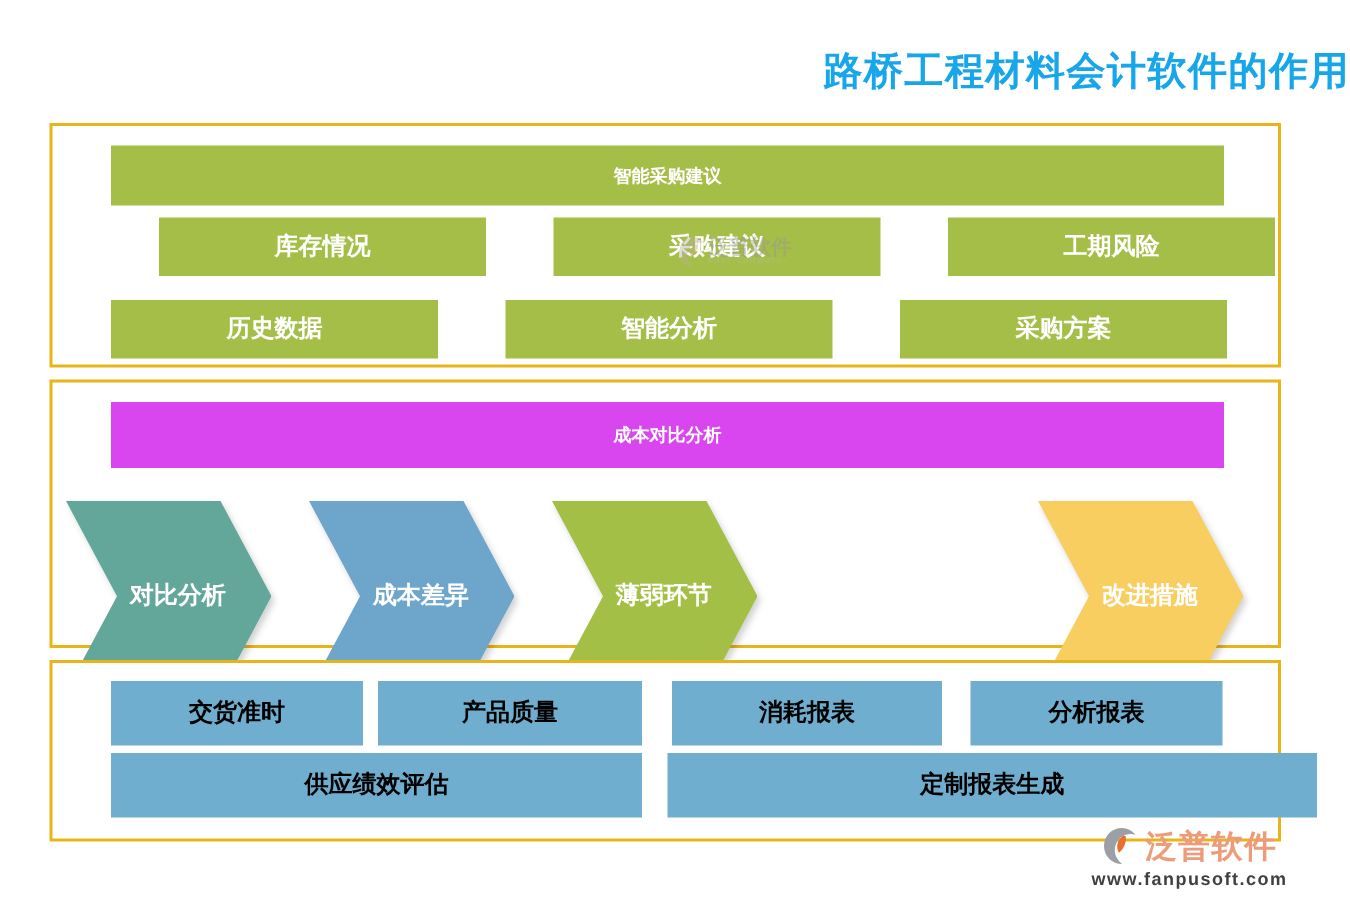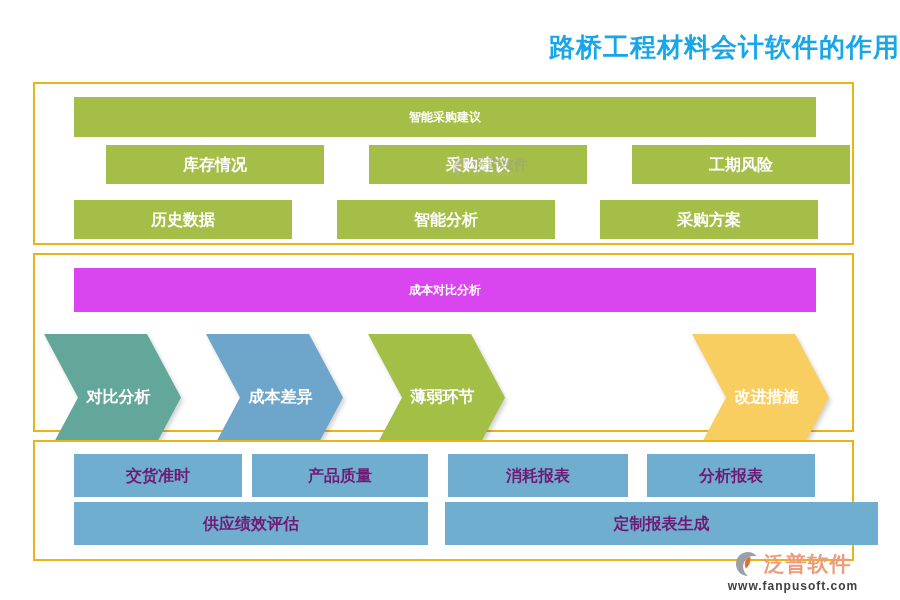--- a/index.html
+++ b/index.html
@@ -29,21 +29,21 @@
 
   .arrow-wrap { position:absolute; top:66px; width:137px; height:127px;
     filter:drop-shadow(2px 3px 2px rgba(0,0,0,0.18));margin-top:13px; }
   .arrow { width:100%; height:100%; display:flex; align-items:center; justify-content:center;
     color:#fff; font-weight:bold; font-size:16px; padding-left:26px; padding-right:14px;
     clip-path:polygon(0 0, calc(100% - 34px) 0, 100% 50%, calc(100% - 34px) 100%, 0 100%, 34px 50%); }
   .a1 { left:9px; } .a2 { left:171px; } .a3 { left:333px; } .a4 { left:495px; } .a5 { left:657px; }
   .italic { font-style:italic; }
 
   .bcell { position:absolute; height:43px; line-height:43px; text-align:center;
-    color:#701a75; font-weight:bold; font-size:16px; background:#6FAECE; }
+    color:#000000; font-weight:bold; font-size:16px; background:#6FAECE; }
   .br1 { top:12px; } .br2 { top:60px; }
 
   .watermark { position:absolute; left:452px; top:157px; display:flex; align-items:flex-start;
     opacity:0.45; pointer-events:none; }
   .watermark .wm-text { font-size:14px; font-weight:bold; color:#9a9a92; line-height:14px; }
   .watermark .wm-sub { font-size:6px; color:#b9b9af; letter-spacing:1px; }
 
   .logo { position:absolute; right:22px; top:550px; width:170px; text-align:center; }
   .logo-row { display:flex; align-items:center; justify-content:center; gap:3px; }
   .logo-name { font-size:21px; font-weight:bold; color:#EC9C7B; letter-spacing:1px; }

